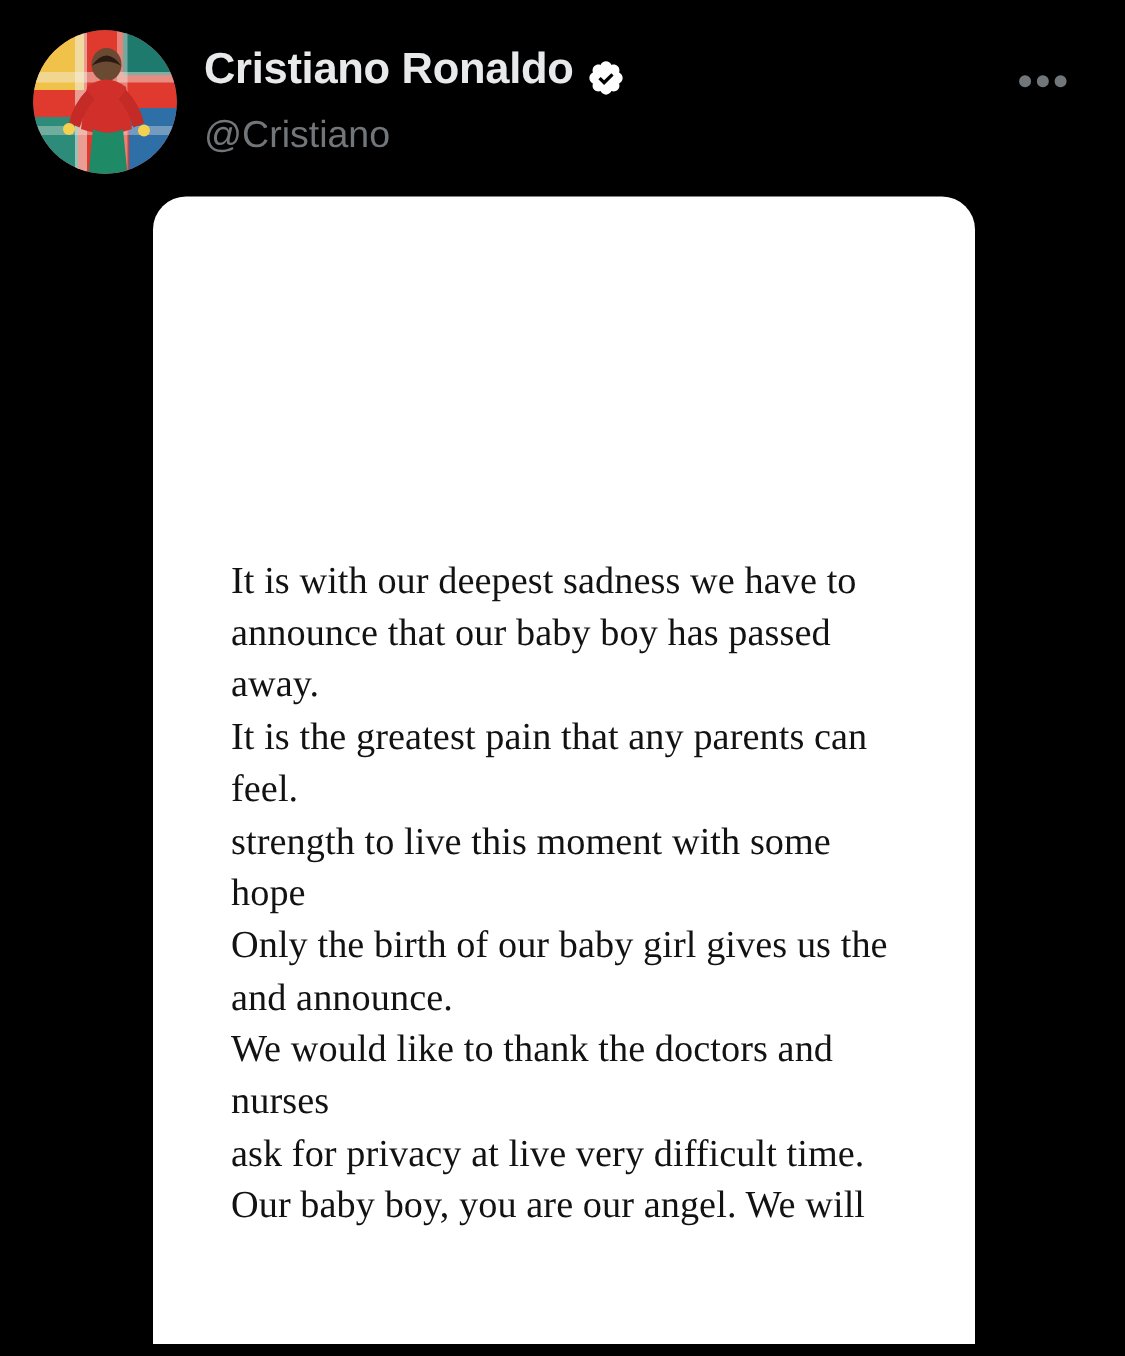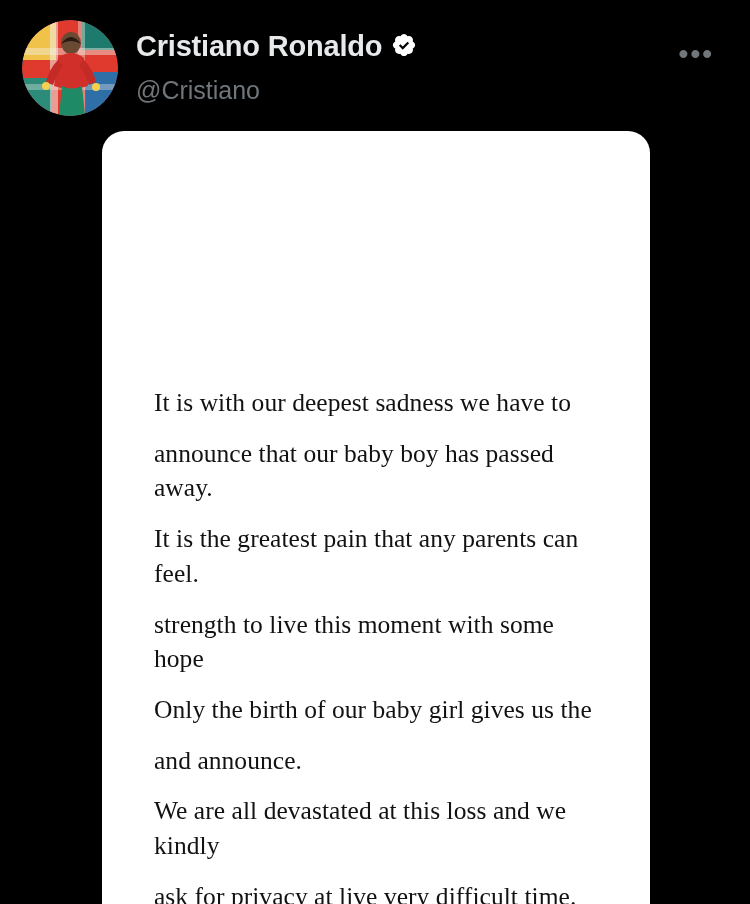--- a/index.html
+++ b/index.html
@@ -45,21 +45,21 @@
   .name-block {
     margin-left: 18px;
     padding-top: 10px;
     display: flex;
     flex-direction: column;
     justify-content: center;
   }
 
   .display-name-row {
     display: flex;
-    align-items: flex-start;
+    align-items: flex-end;
   }
 
   .display-name {
     color: #e7e9ea;
     font-size: 29px;
     font-weight: bold;
     letter-spacing: -0.2px;
     line-height: 1.15;
     white-space: nowrap;
   }
@@ -111,21 +111,20 @@
   .statement-body {
     padding: 239px 46px 0 52px;
   }
 
   .statement-line {
     color: #121212;
     font-family: "Liberation Serif", "DejaVu Serif", serif;
     font-size: 25.5px;
     line-height: 34.7px;
     letter-spacing: 0.05px;
-    margin-top: 16px;
   }
 </style>
 </head>
 <body>
 
 <div class="post">
 
   <div class="post-header">
 
     <div class="avatar">
@@ -175,21 +174,21 @@
 
   <div class="card-wrap">
     <div class="statement-card">
       <div class="statement-body">
         <div class="statement-line">It is with our deepest sadness we have to</div>
         <div class="statement-line">announce that our baby boy has passed away.</div>
         <div class="statement-line">It is the greatest pain that any parents can feel.</div>
         <div class="statement-line">strength to live this moment with some hope</div>
         <div class="statement-line">Only the birth of our baby girl gives us the</div>
         <div class="statement-line">and announce.</div>
-        <div class="statement-line">We are all devastated at this loss and we kindly</div>
+        <div class="statement-line">We would like to thank the doctors and nurses</div>
         <div class="statement-line">ask for privacy at live very difficult time.</div>
         <div class="statement-line">Our baby boy, you are our angel. We will</div>
 
       </div>
     </div>
   </div>
 
 </div>
 
 </body></html>

